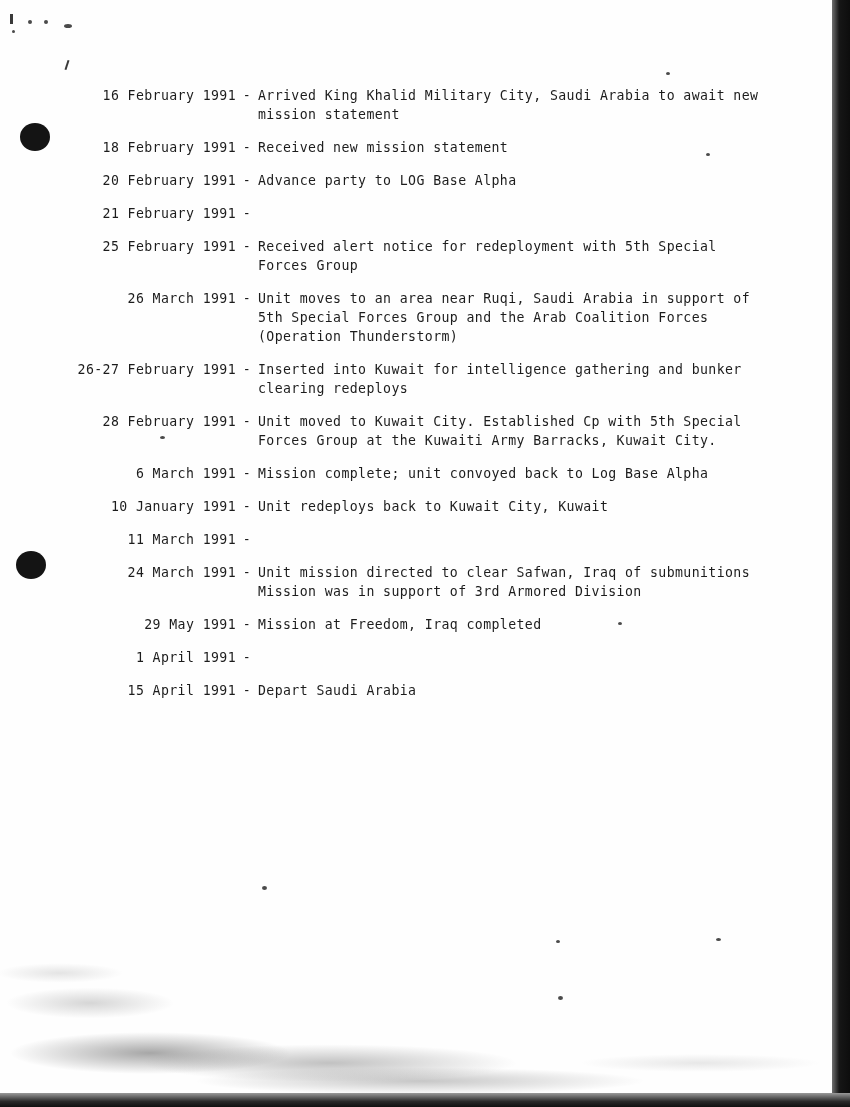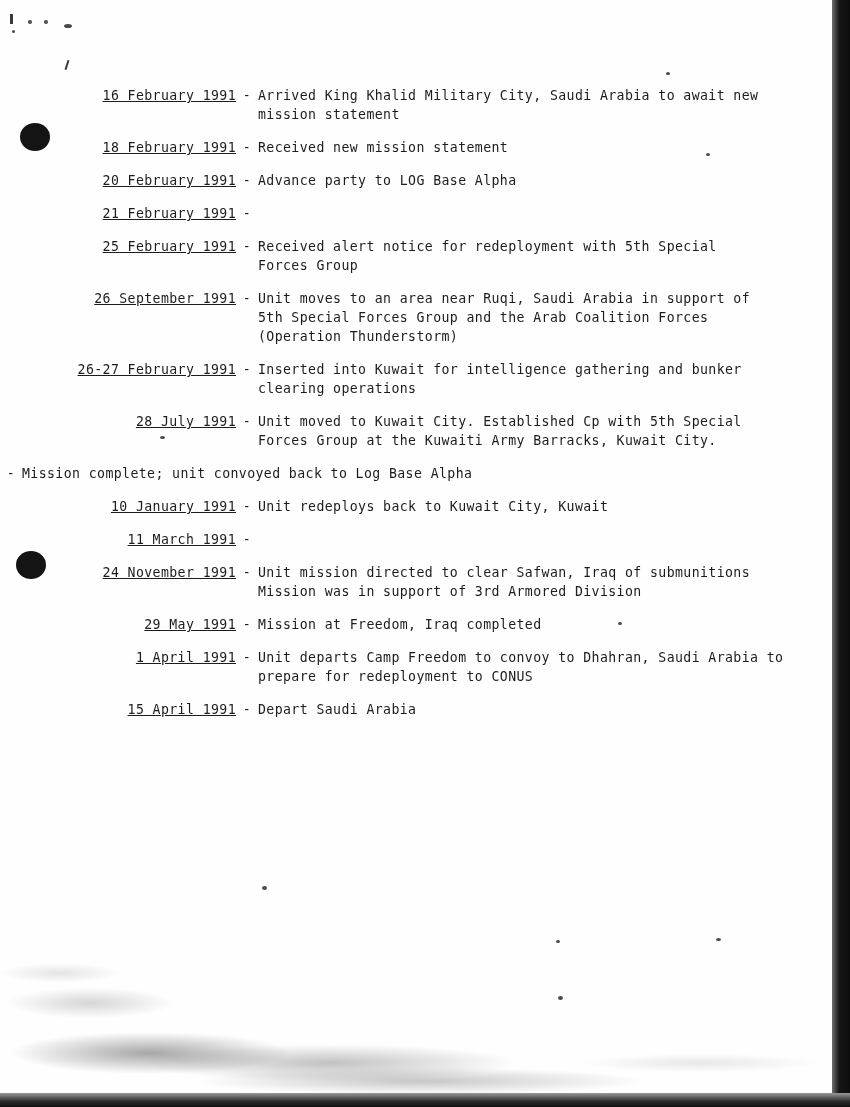--- a/index.html
+++ b/index.html
@@ -83,21 +83,20 @@
     line-height: 19px;
     color: #1c1c1c;
     letter-spacing: 0.4px;
   }
   .entry-date {
     width: 236px;
     flex: 0 0 236px;
     text-align: right;
     white-space: pre;
     padding-right: 0;
-    text-decoration: underline;
   }
   .entry-dash {
     width: 22px;
     flex: 0 0 22px;
     text-align: center;
   }
   .entry-text {
     flex: 1 1 auto;
     white-space: pre-line;
   }
@@ -155,75 +154,74 @@
     </div>
 
     <div class="entry">
       <div class="entry-date">25 February 1991</div>
       <div class="entry-dash">-</div>
       <div class="entry-text">Received alert notice for redeployment with 5th Special
 Forces Group</div>
     </div>
 
     <div class="entry">
-      <div class="entry-date">26 September 1991</div>
+      <div class="entry-date">26 March 1991</div>
       <div class="entry-dash">-</div>
       <div class="entry-text">Unit moves to an area near Ruqi, Saudi Arabia in support of
 5th Special Forces Group and the Arab Coalition Forces
 (Operation Thunderstorm)</div>
     </div>
 
     <div class="entry">
       <div class="entry-date">26-27 February 1991</div>
       <div class="entry-dash">-</div>
       <div class="entry-text">Inserted into Kuwait for intelligence gathering and bunker
-clearing operations</div>
-    </div>
-
-    <div class="entry">
-      <div class="entry-date">28 July 1991</div>
+clearing redeploys</div>
+    </div>
+
+    <div class="entry">
+      <div class="entry-date">28 February 1991</div>
       <div class="entry-dash">-</div>
       <div class="entry-text">Unit moved to Kuwait City. Established Cp with 5th Special
 Forces Group at the Kuwaiti Army Barracks, Kuwait City.</div>
     </div>
 
     <div class="entry">
+      <div class="entry-date">6 March 1991</div>
       <div class="entry-dash">-</div>
       <div class="entry-text">Mission complete; unit convoyed back to Log Base Alpha</div>
     </div>
 
     <div class="entry">
       <div class="entry-date">10 January 1991</div>
       <div class="entry-dash">-</div>
       <div class="entry-text">Unit redeploys back to Kuwait City, Kuwait</div>
     </div>
 
     <div class="entry">
       <div class="entry-date">11 March 1991</div>
       <div class="entry-dash">-</div>
     </div>
 
     <div class="entry">
-      <div class="entry-date">24 November 1991</div>
+      <div class="entry-date">24 March 1991</div>
       <div class="entry-dash">-</div>
       <div class="entry-text">Unit mission directed to clear Safwan, Iraq of submunitions
 Mission was in support of 3rd Armored Division</div>
     </div>
 
     <div class="entry">
       <div class="entry-date">29 May 1991</div>
       <div class="entry-dash">-</div>
       <div class="entry-text">Mission at Freedom, Iraq completed</div>
     </div>
 
     <div class="entry">
       <div class="entry-date">1 April 1991</div>
       <div class="entry-dash">-</div>
-      <div class="entry-text">Unit departs Camp Freedom to convoy to Dhahran, Saudi Arabia to
-prepare for redeployment to CONUS</div>
     </div>
 
     <div class="entry">
       <div class="entry-date">15 April 1991</div>
       <div class="entry-dash">-</div>
       <div class="entry-text">Depart Saudi Arabia</div>
     </div>
 
   </div>
 

